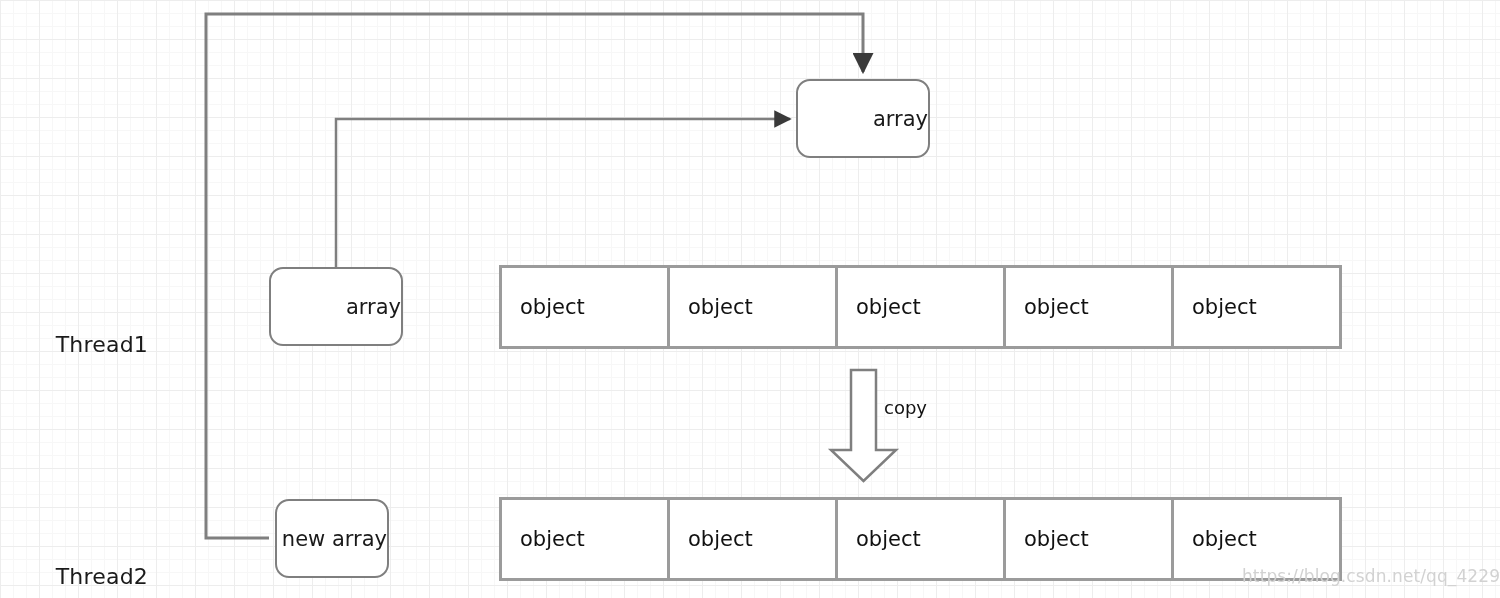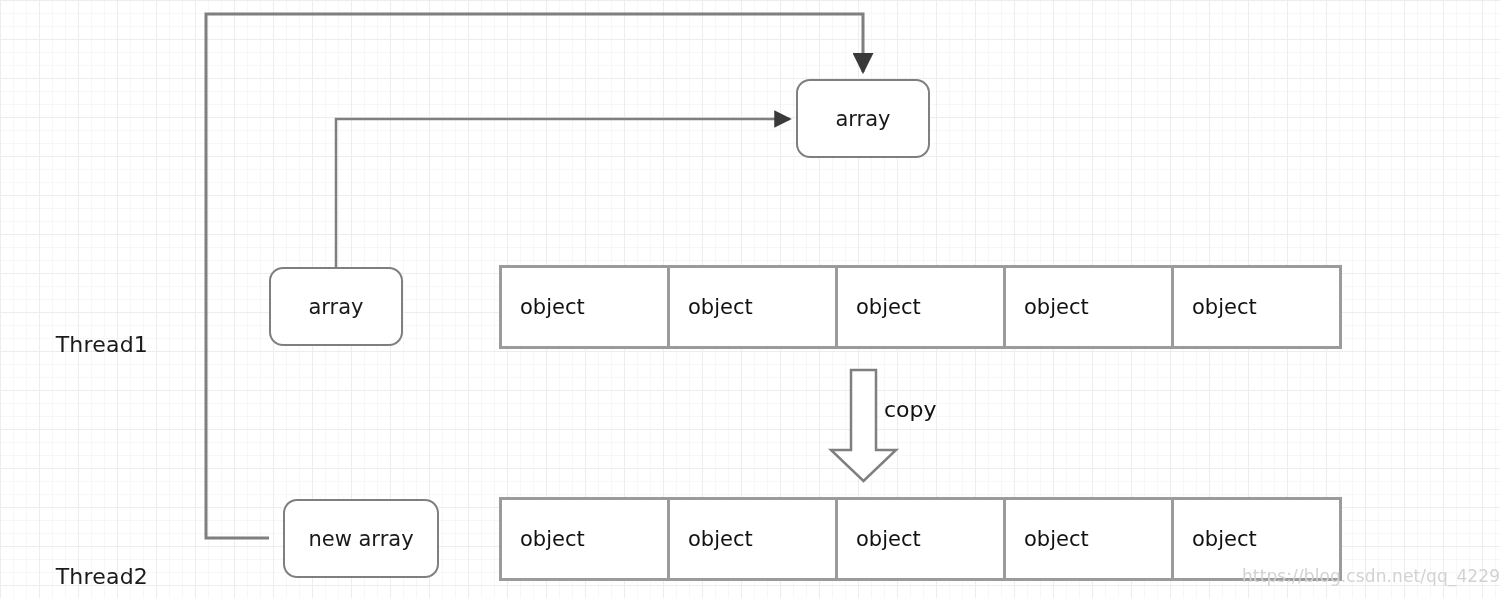--- a/index.html
+++ b/index.html
@@ -41,28 +41,28 @@
   #thread2-label { left: 8px; top: 502px; width: 140px; }
 
   
   .rbox {
     position: absolute;
     background: #ffffff;
     border: 2px solid #7f7f7f;
     border-radius: 14px;
     display: flex;
     align-items: center;
-    justify-content: center;
+    justify-content: flex-end;
     font-size: 21px;
     color: #1a1a1a;
     box-sizing: border-box;
   }
   #array-top   { left: 796px; top: 79px;  width: 134px; height: 79px; }
   #array-left  { left: 269px; top: 267px; width: 134px; height: 79px; }
-  #new-array   { left: 283px; top: 499px; width: 156px; height: 79px; }
+  #new-array   { left: 275px; top: 499px; width: 114px; height: 79px; }
 
   
   .cell-row {
     position: absolute;
     display: flex;
     box-sizing: border-box;
     margin-left: 44px;
   }
   .cell {
     background: #ffffff;
@@ -91,21 +91,21 @@
     width: 1500px;
     height: 598px;
     pointer-events: none;
   }
 
   
   #copy-label {
     position: absolute;
     left: 884px;
     top: 397px;
-    font-size: 22px;
+    font-size: 18px;
     color: #111111;
   }
 
   
   #watermark {
     position: absolute;
     left: 1242px;
     top: 566px;
     font-size: 17px;
     color: #d2d2d2;

